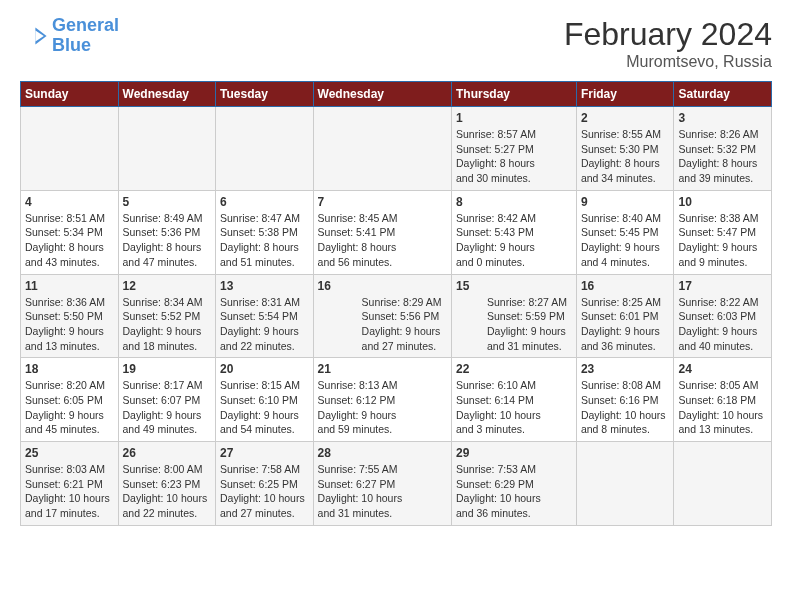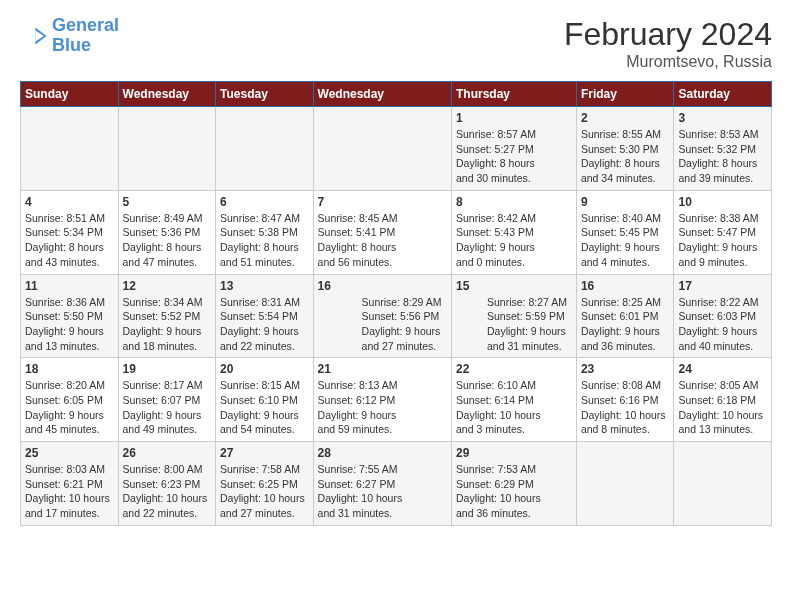--- a/index.html
+++ b/index.html
@@ -133,21 +133,21 @@
         </td>
         <td>
           <span class="day-number">2</span>
           <div class="day-info" style="white-space: pre-line;">Sunrise: 8:55 AM
 Sunset: 5:30 PM
 Daylight: 8 hours
 and 34 minutes.</div>
         </td>
         <td>
           <span class="day-number">3</span>
-          <div class="day-info" style="white-space: pre-line;">Sunrise: 8:53 AM
+          <div class="day-info" style="white-space: pre-line;">Sunrise: 8:26 AM
 Sunset: 5:32 PM
 Daylight: 8 hours
 and 39 minutes.</div>
         </td>
       </tr>
       <tr>
         <td>
           <span class="day-number">4</span>
           <div class="day-info" style="white-space: pre-line;">Sunrise: 8:51 AM
 Sunset: 5:34 PM

